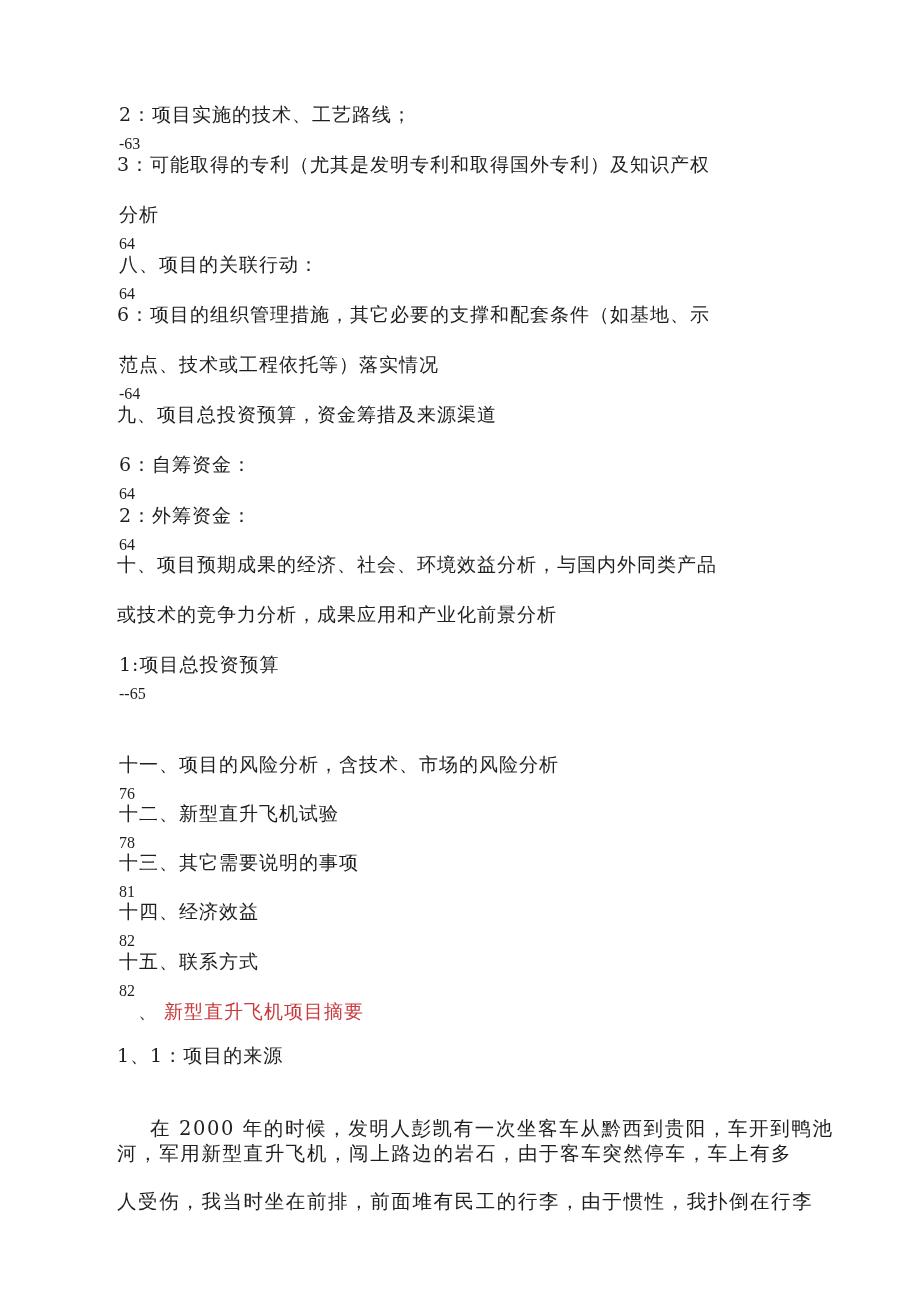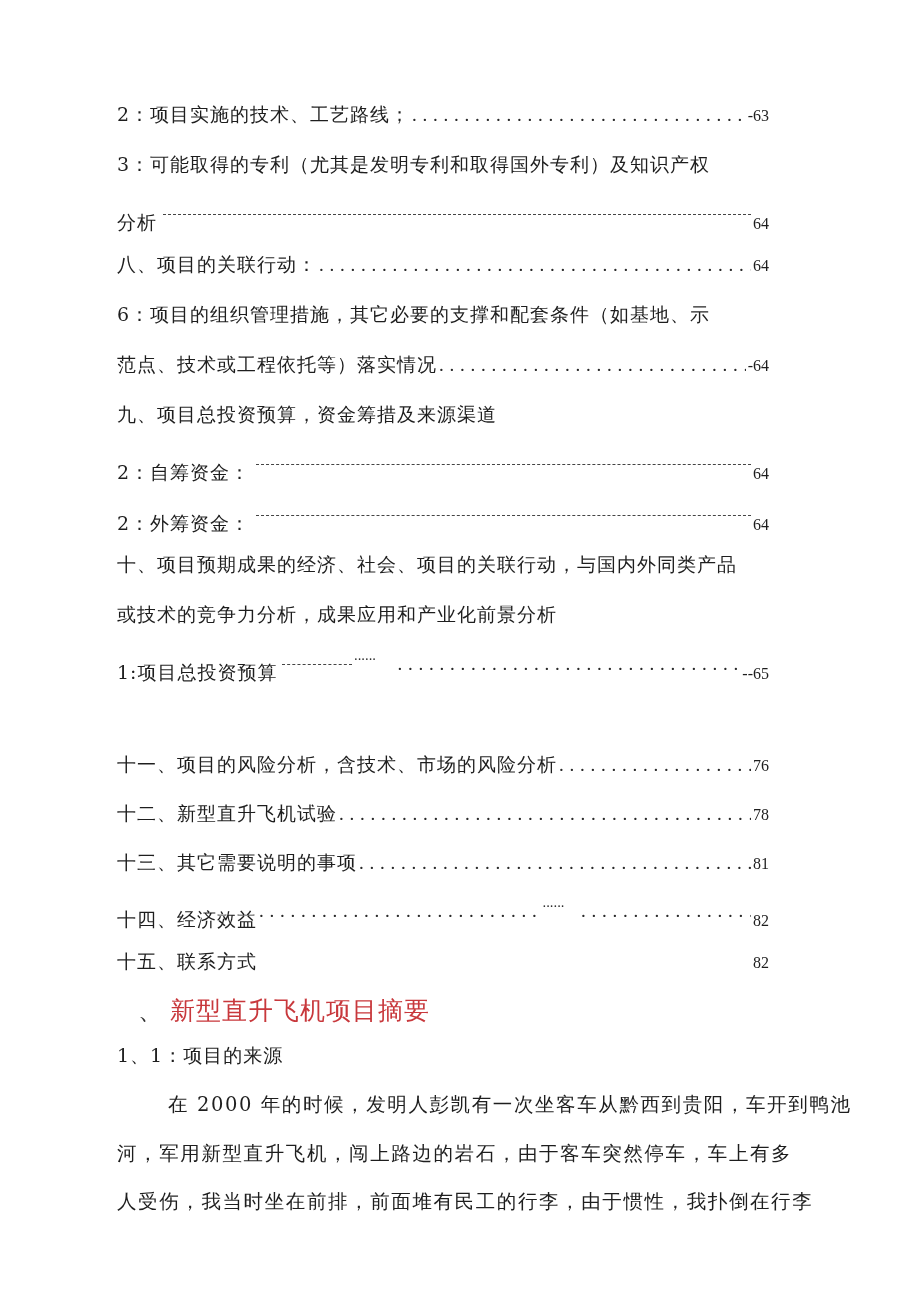--- a/index.html
+++ b/index.html
@@ -24,20 +24,21 @@
     .line {
       position: absolute;
       left: 117px;
       width: 652px;
       height: 30px;
       font-size: 19px;
       line-height: 30px;
       white-space: nowrap;
       display: flex;
       align-items: baseline;
+      flex-direction: column;
     }
     .toc-text {
       flex: 0 0 auto;
       letter-spacing: 1px;
     }
     .leader {
       flex: 1 1 auto;
       overflow: hidden;
       white-space: nowrap;
       margin: 0 2px;
@@ -114,21 +115,21 @@
     }
     .page-num {
       flex: 0 0 auto;
       font-family: "Liberation Serif", serif;
       font-size: 16px;
     }
     .red-heading {
       position: absolute;
       left: 138px;
       top: 996px;
-      font-size: 25px;
+      font-size: 19px;
       line-height: 30px;
       letter-spacing: 1px;
       color: #c8383c;
     }
     .red-heading .dun {
       color: #333;
       margin-right: 6px;
     }
     .sub-heading {
       position: absolute;
@@ -141,21 +142,22 @@
     .para-line {
       position: absolute;
       left: 117px;
       width: 680px;
       font-size: 19.5px;
       line-height: 30px;
       letter-spacing: 1.6px;
       white-space: nowrap;
     }
     .para-line.indent {
-      left: 168px;
+      left: 150px;
+      margin-top: 24px;
     }
   </style>
 </head>
 <body>
 
 <div class="page">
 
   <div class="line" style="top:99px">
     <span class="toc-text">2：项目实施的技术、工艺路线；</span>
     <span class="leader dots"></span>
@@ -186,33 +188,33 @@
     <span class="toc-text">范点、技术或工程依托等）落实情况</span>
     <span class="leader dots"></span>
     <span class="page-num">-64</span>
   </div>
 
   <div class="line" style="top:399px">
     <span class="toc-text">九、项目总投资预算，资金筹措及来源渠道</span>
   </div>
 
   <div class="line" style="top:449px">
-    <span class="toc-text">2：自筹资金：</span>
+    <span class="toc-text">6：自筹资金：</span>
     <span class="leader dashes"></span>
     <span class="page-num">64</span>
   </div>
 
   <div class="line" style="top:500px">
     <span class="toc-text">2：外筹资金：</span>
     <span class="leader dashes"></span>
     <span class="page-num">64</span>
   </div>
 
   <div class="line" style="top:549px">
-    <span class="toc-text">十、项目预期成果的经济、社会、项目的关联行动，与国内外同类产品</span>
+    <span class="toc-text">十、项目预期成果的经济、社会、环境效益分析，与国内外同类产品</span>
   </div>
 
   <div class="line" style="top:599px">
     <span class="toc-text">或技术的竞争力分析，成果应用和产业化前景分析</span>
   </div>
 
   <div class="line" style="top:649px">
     <span class="toc-text">1:项目总投资预算</span>
     <span class="leader mixed">
       <span class="seg-dash"></span>

